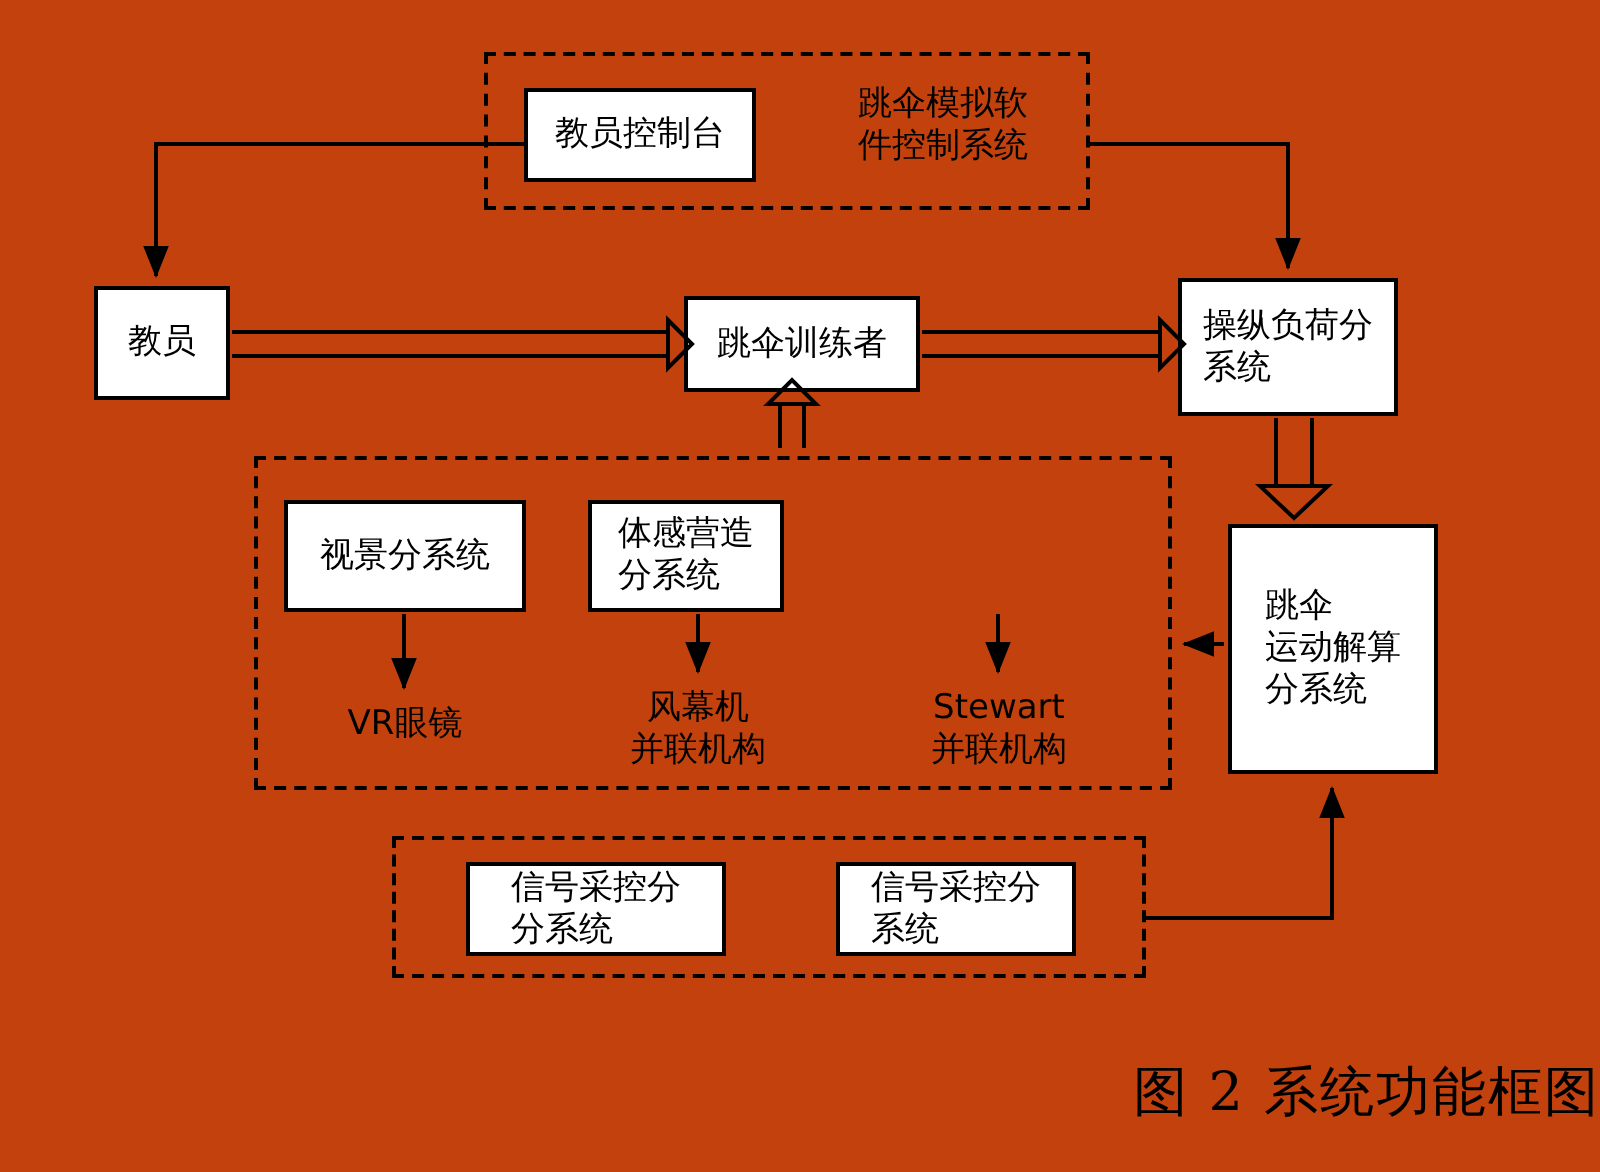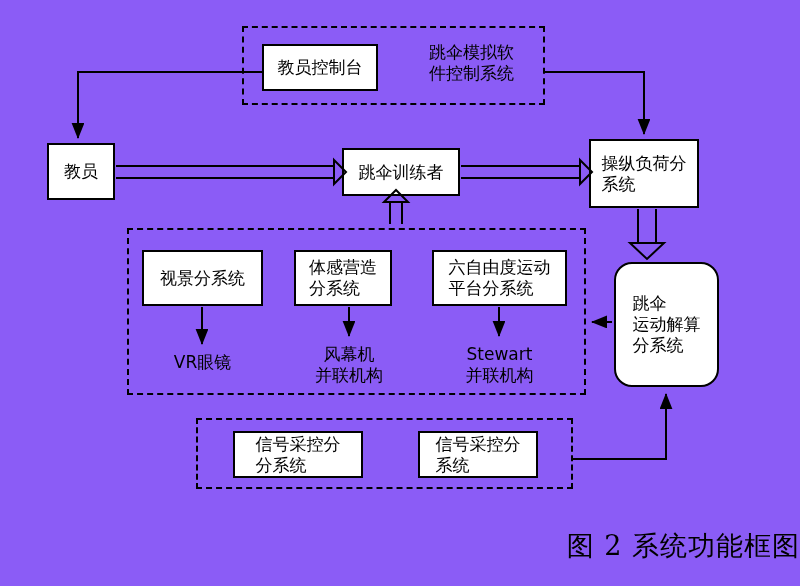--- a/index.html
+++ b/index.html
@@ -8,21 +8,21 @@
     background: #ffffff;
   }
   body {
     font-family: "DejaVu Sans", "Liberation Sans", sans-serif;
     color: #000000;
   }
   #stage {
     position: relative;
     width: 800px;
     height: 586px;
-    background: #8b5cf6;
+    background: #c2410c;
     overflow: hidden;
   }
   .box {
     position: absolute;
     border: 2px solid #000000;
     background: #ffffff;
     display: flex;
     align-items: center;
     justify-content: center;
     text-align: left;
@@ -74,31 +74,29 @@
 
   <div class="box" style="left:262px; top:44px; width:116px; height:47px;">教员控制台</div>
 
   <div class="box" style="left:47px; top:143px; width:68px; height:57px;">教员</div>
 
   <div class="box" style="left:342px; top:148px; width:118px; height:48px;">跳伞训练者</div>
 
   <div class="box" style="left:589px; top:139px; width:110px; height:69px; white-space:pre-line;">操纵负荷分
 系统</div>
 
-  <div class="box" style="left:614px; top:262px; width:105px; height:125px; white-space:pre-line;border-radius:18px;">跳伞
+  <div class="box" style="left:614px; top:262px; width:105px; height:125px; white-space:pre-line;">跳伞
 运动解算
 分系统</div>
 
   <div class="box" style="left:142px; top:250px; width:121px; height:56px;">视景分系统</div>
 
   <div class="box" style="left:294px; top:250px; width:98px; height:56px; white-space:pre-line;">体感营造
 分系统</div>
 
-  <div class="box" style="left:432px; top:250px; width:135px; height:56px; white-space:pre-line;">六自由度运动
-平台分系统</div>
 
   <div class="plain-label" style="left:142px; top:352px; width:121px;">VR眼镜</div>
 
   <div class="plain-label" style="left:294px; top:344px; width:110px;">风幕机
 并联机构</div>
 
   <div class="plain-label" style="left:432px; top:344px; width:135px;">Stewart
 并联机构</div>
 
   <div class="box" style="left:233px; top:431px; width:130px; height:47px; white-space:pre-line;">信号采控分

